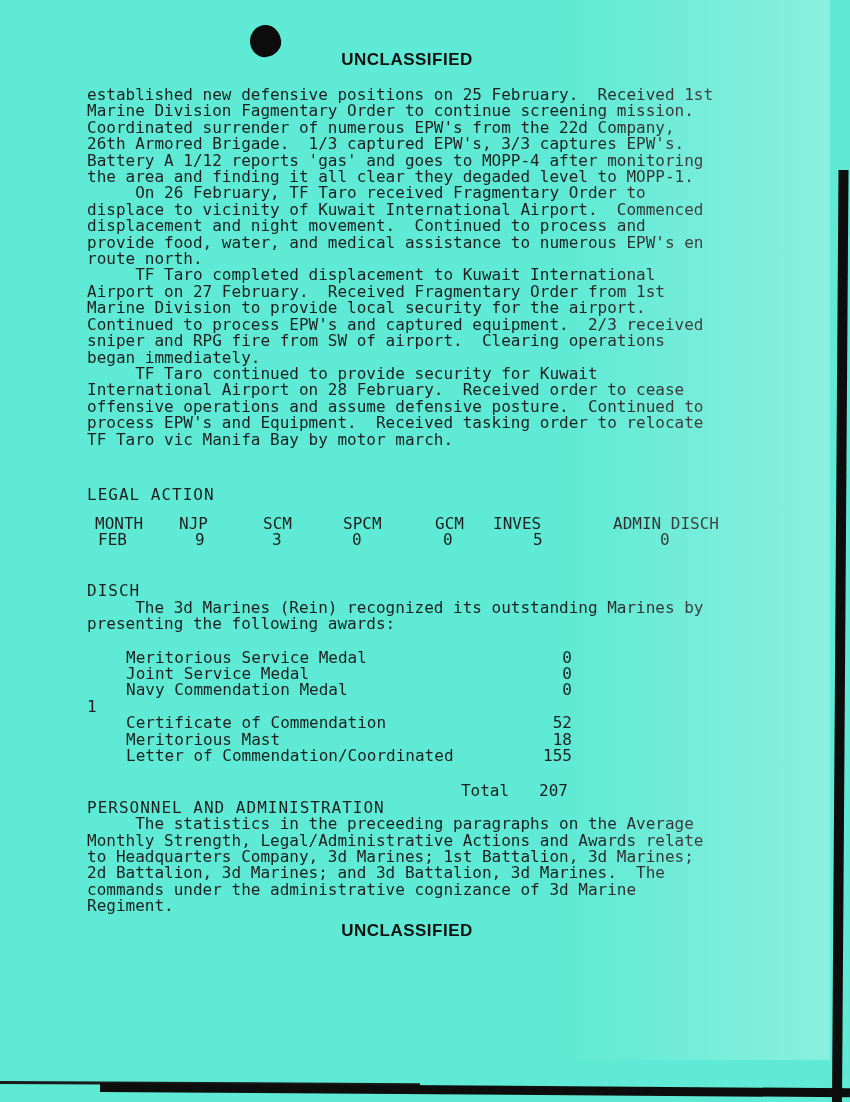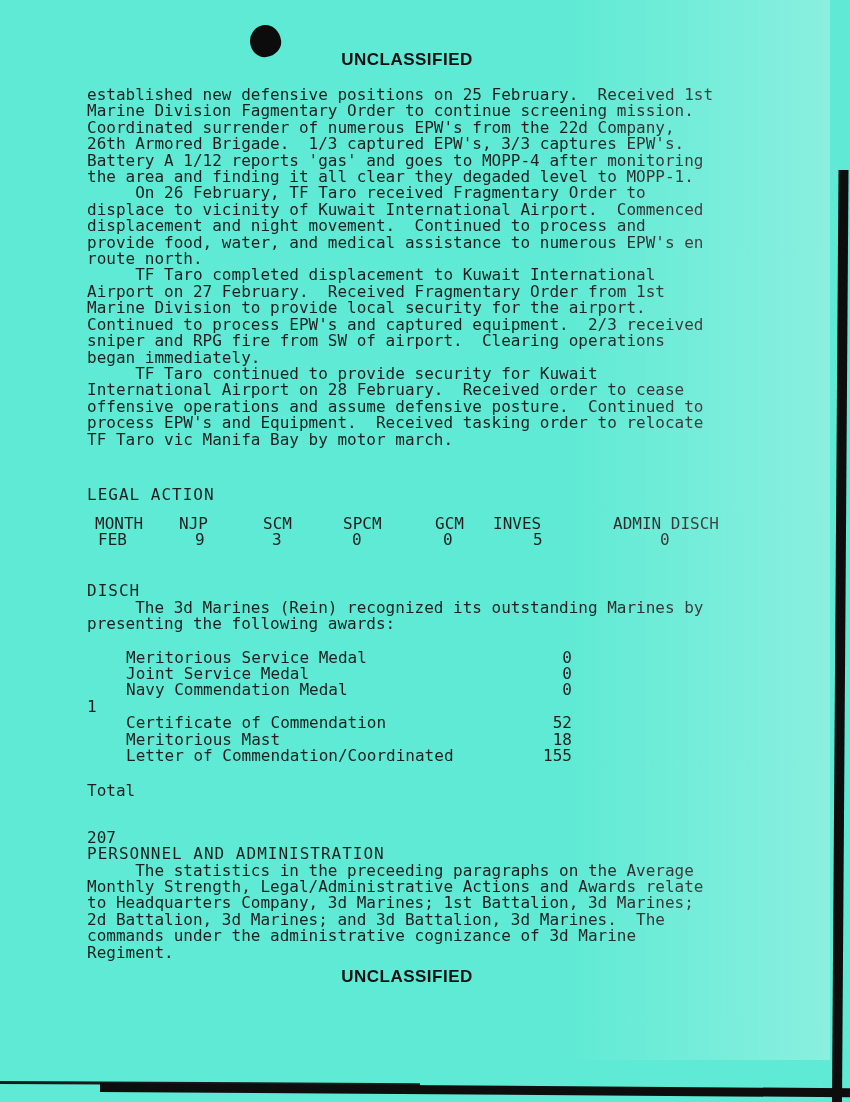--- a/index.html
+++ b/index.html
@@ -43,21 +43,21 @@
   .awards-list{margin-top:17px;}
   .award-row{
     display:flex;justify-content:space-between;
     width:485px;line-height:16.4px;
   }
   .award-label{padding-left:39px;white-space:pre;}
   .award-count{white-space:pre;}
   .total-row{
     display:flex;width:481px;
     justify-content:flex-end;gap:30px;
-    margin-top:19px;line-height:16.4px;flex-direction:column;
+    margin-top:19px;line-height:16.4px;
   }
   .personnel-title{}
   .personnel-para{margin-top:18px;}
   
   .classification{
     position:absolute;left:87px;width:640px;
     text-align:center;
     font-family:"Liberation Sans","DejaVu Sans",sans-serif;
     font-weight:700;font-size:17px;letter-spacing:0.5px;
     color:#111;

